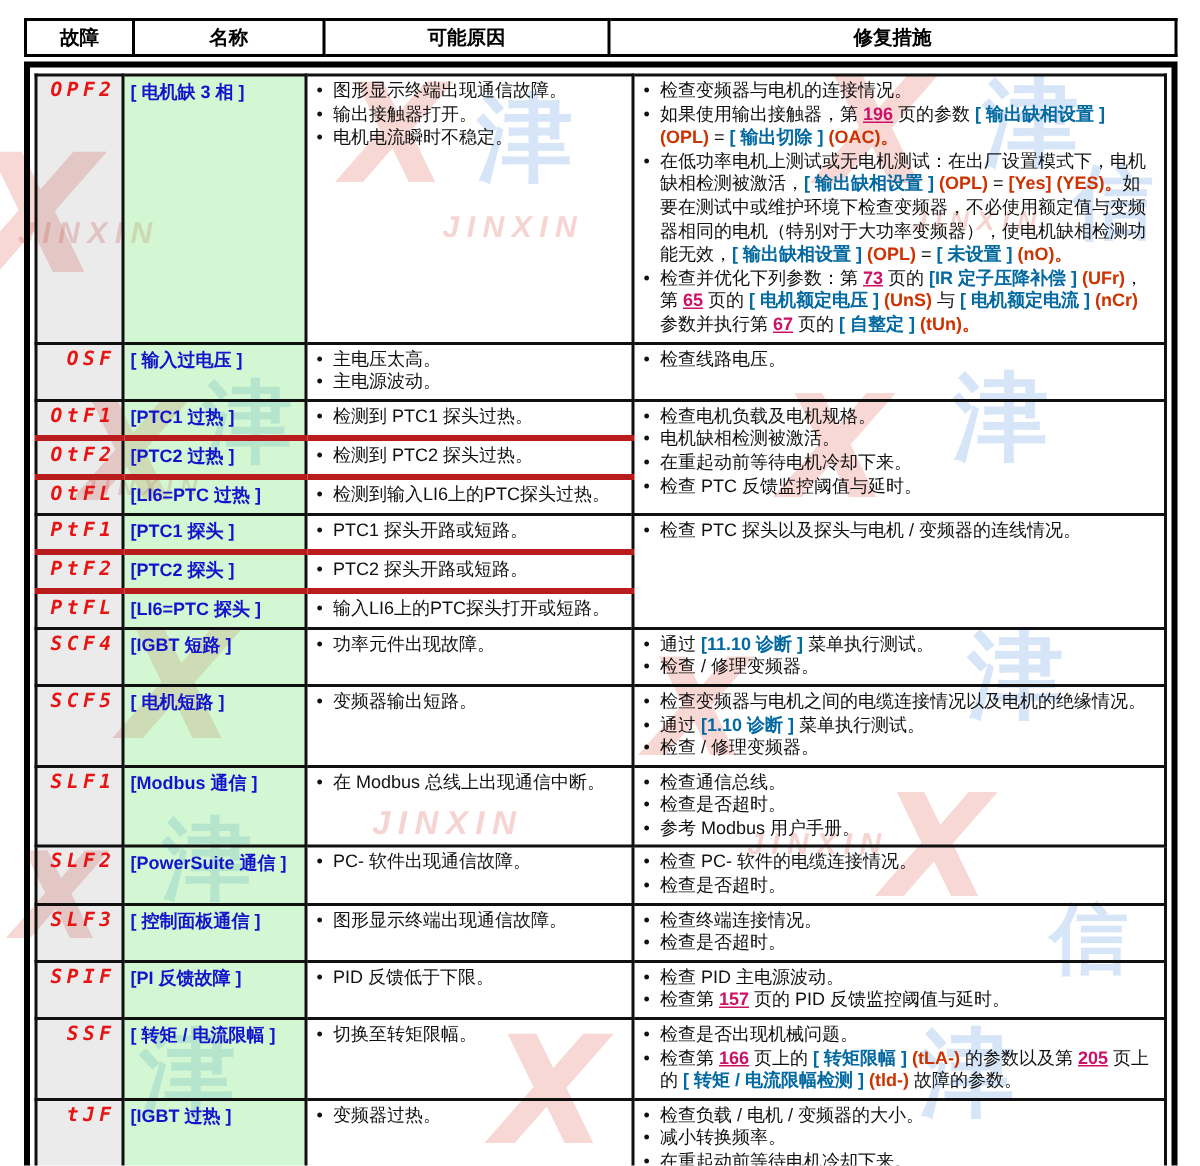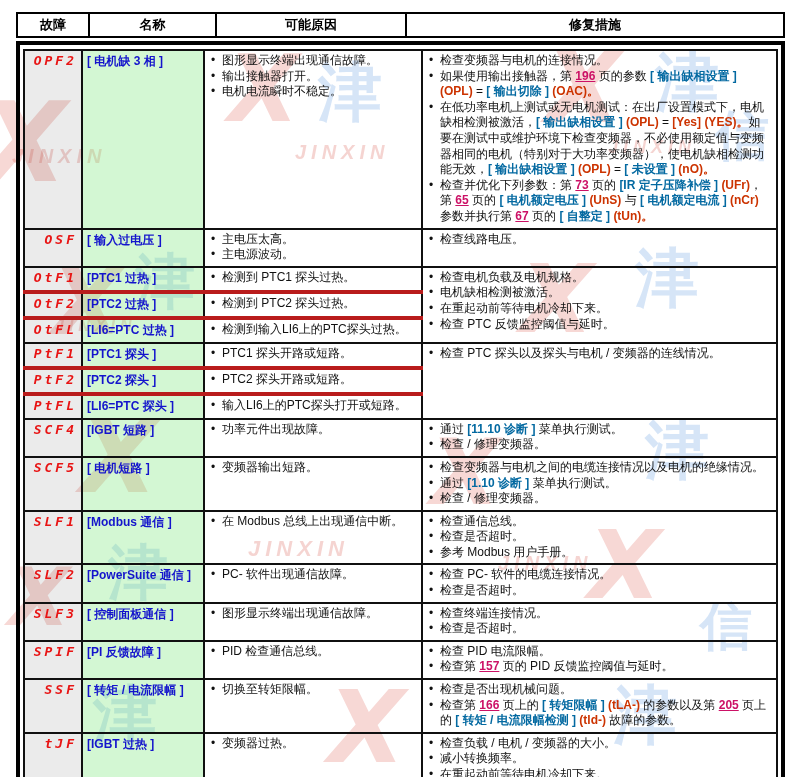--- a/index.html
+++ b/index.html
@@ -232,24 +232,24 @@
             </td>
             <td class="fix">
               <div class="li"><span>检查终端连接情况。</span></div>
               <div class="li"><span>检查是否超时。</span></div>
             </td>
           </tr>
           <tr>
             <td class="code"><span class="seg">SPIF</span></td>
             <td class="name">[PI 反馈故障 ]</td>
             <td class="cause">
-              <div class="li">PID 检查通信总线。</div>
-            </td>
-            <td class="fix">
-              <div class="li"><span>检查 PID 电流限幅。</span></div>
+              <div class="li">PID 反馈低于下限。</div>
+            </td>
+            <td class="fix">
+              <div class="li"><span>检查 PID 主电源波动。</span></div>
               <div class="li"><span>检查第 </span><span class="s-l">157</span><span> 页的 PID 反馈监控阈值与延时。</span></div>
             </td>
           </tr>
           <tr>
             <td class="code"><span class="seg">SSF</span></td>
             <td class="name">[ 转矩 / 电流限幅 ]</td>
             <td class="cause">
               <div class="li">切换至转矩限幅。</div>
             </td>
             <td class="fix">

